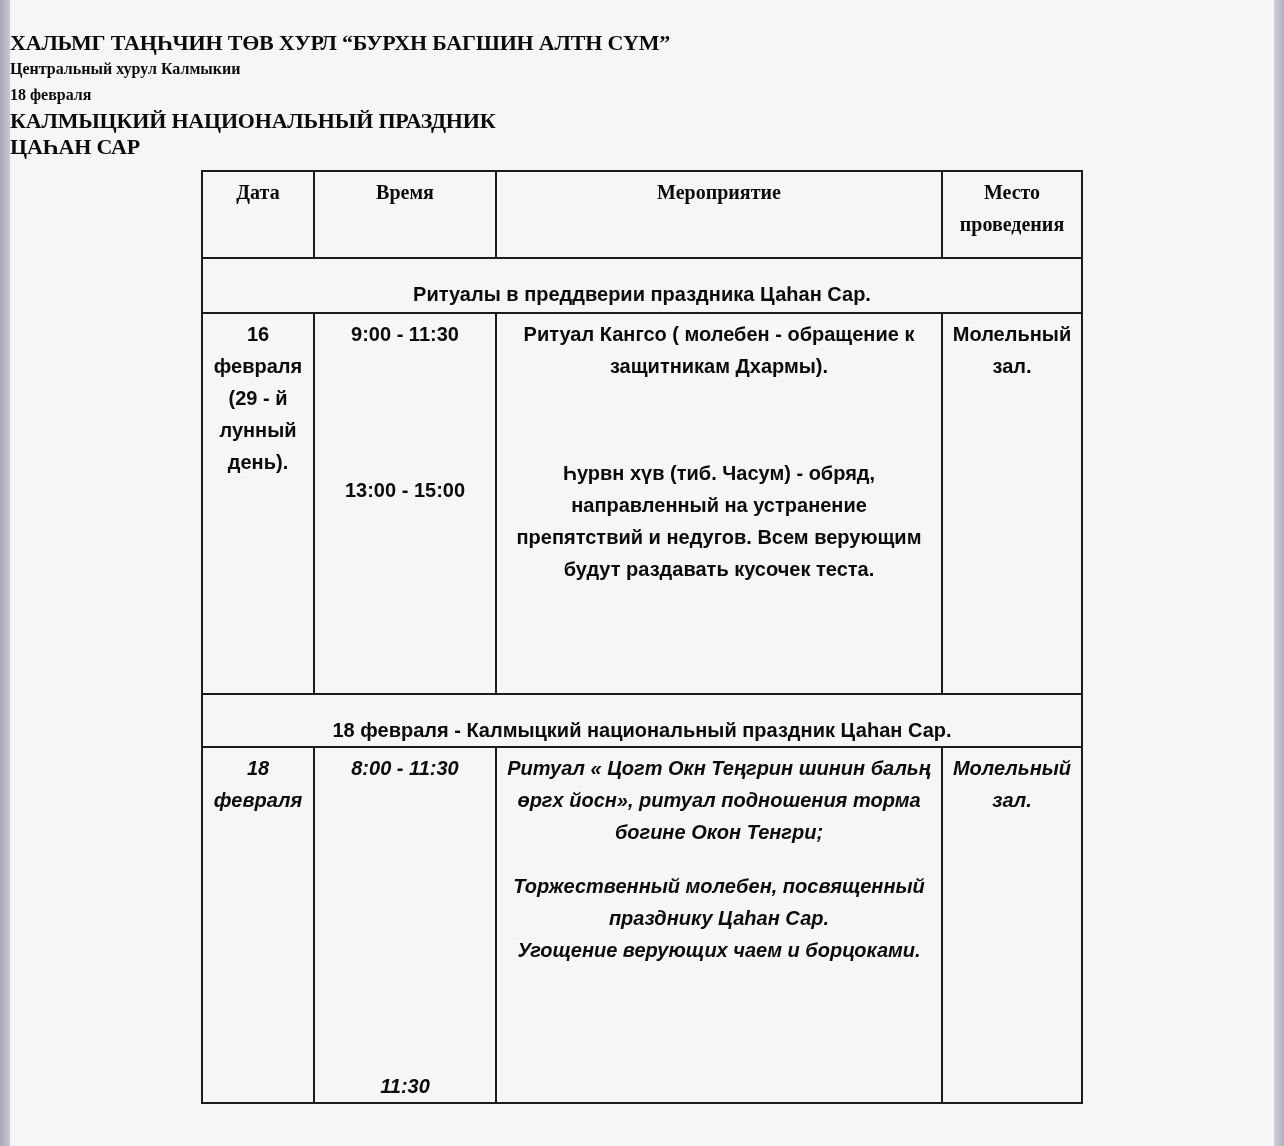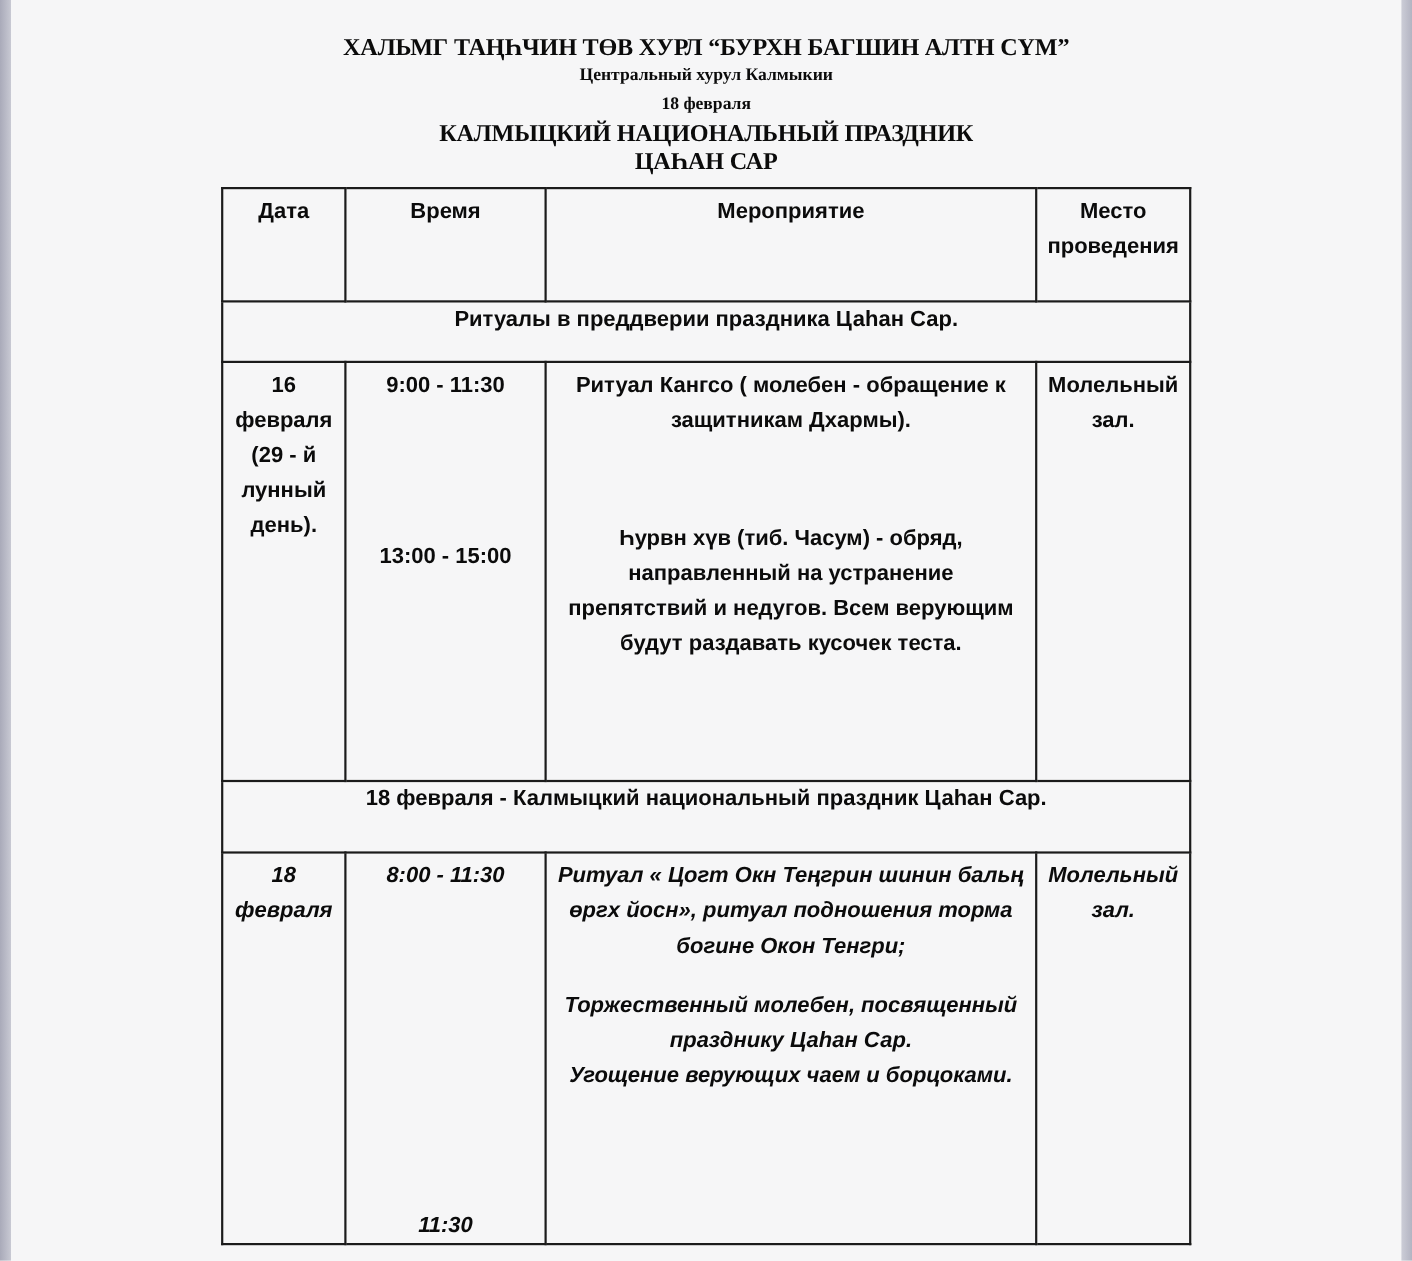--- a/index.html
+++ b/index.html
@@ -12,21 +12,21 @@
     color:#0d0d0d;
   }
   .edge{position:absolute;top:0;width:10px;height:1146px;}
   .edge-left{left:0;background:linear-gradient(to right,#a9aab9,#c8c9d3);}
   .edge-right{right:0;background:linear-gradient(to left,#b2b3c1,#cccdd7);}
 
   .doc{position:absolute;left:10px;top:0;width:1264px;}
 
   .doc-header{
     padding-top:30px;
-    text-align:center;
+    text-align:left;
     font-family:"Liberation Serif","DejaVu Serif",serif;
     font-weight:bold;
     color:#0b0b0b;
   }
   .hl{font-size:16px;line-height:26px;}
   .hl-big{font-size:22px;line-height:26px;letter-spacing:-0.2px;}
 
   table.schedule{
     margin:10px auto 0;
     border-collapse:collapse;
@@ -42,27 +42,27 @@
     text-align:center;
     padding:4px 8px 0;
     line-height:32px;
     overflow:visible;
   }
   col.c-date{width:112px;}
   col.c-time{width:182px;}
   col.c-event{width:446px;}
   col.c-place{width:140px;}
 
-  tr.r-head{height:103px;}
+  tr.r-head{height:87px;font-family:Liberation Serif, serif;}
   tr.r-sec1{height:55px;}
   tr.r1{height:381px;}
-  tr.r-sec2{height:65px;}
+  tr.r-sec2{height:53px;}
   tr.r2{height:290px;font-style:italic;}
 
-  tr.r-sec1 td,tr.r-sec2 td{padding-top:0;line-height:30px;}
+  tr.r-sec1 td,tr.r-sec2 td{padding-top:20px;line-height:30px;}
 
   .tline{white-space:nowrap;}
   .para{margin:0;}
   .mt-r1-t2{margin-top:124px;}
   .mt-r1-e2{margin-top:75px;text-align:center;}
   .mt-r2-t2{margin-top:286px;}
   .mt-r2-e2{margin-top:22px;}
   .mt-r2-e3{}
 </style>
 </head>

